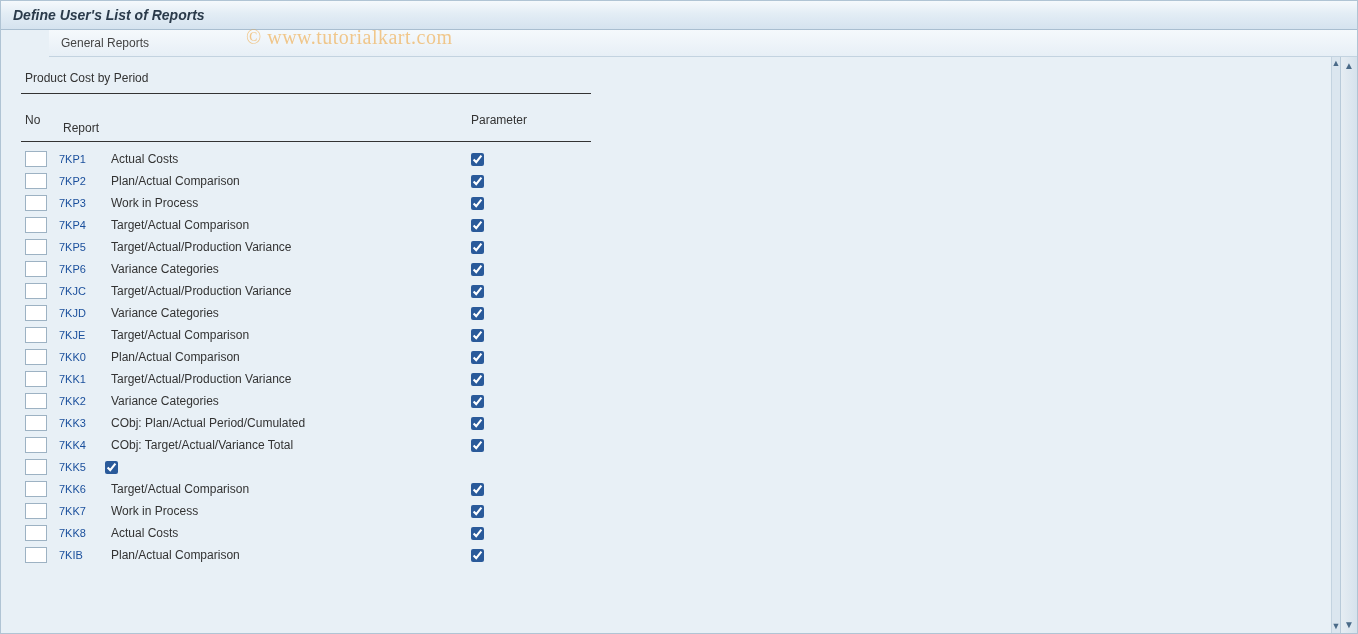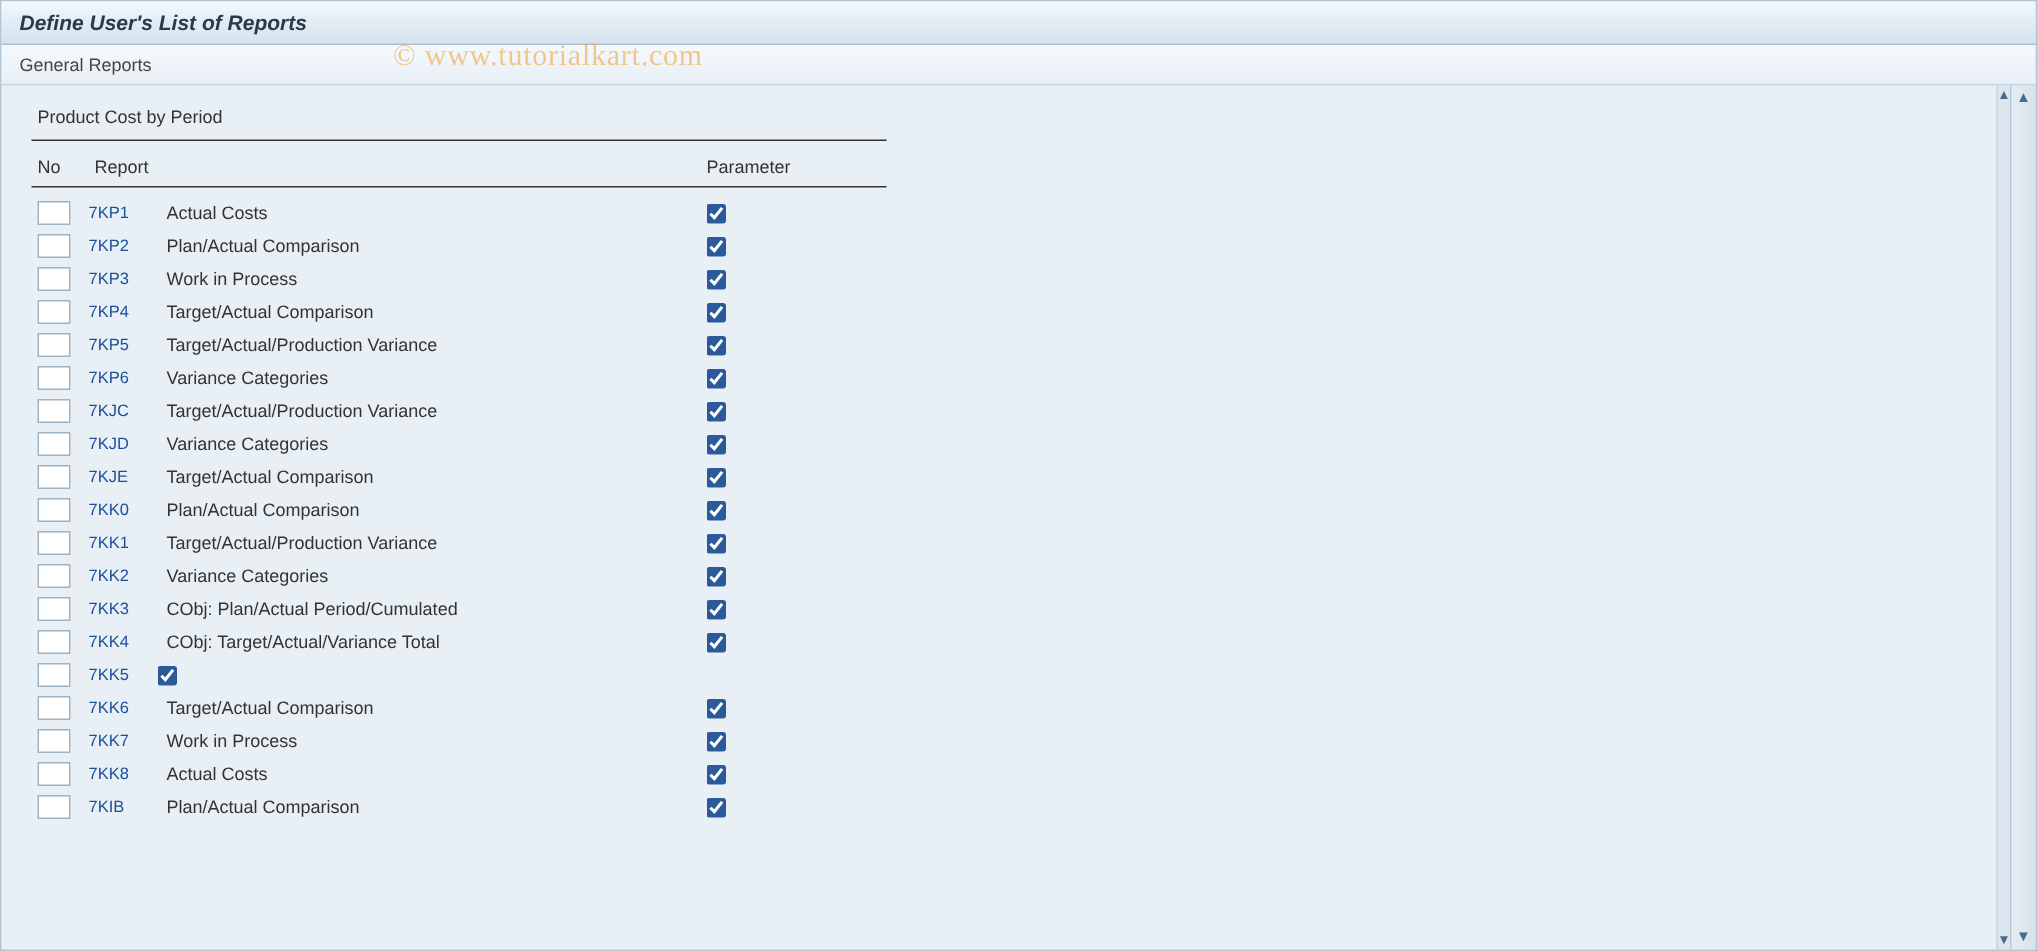--- a/index.html
+++ b/index.html
@@ -28,20 +28,21 @@
       font-weight: bold;
       font-size: 14px;
       color: #2a3a4a;
     }
     .toolbar {
       background: linear-gradient(to bottom, #f5f9fc 0%, #e7eff6 100%);
       border-bottom: 1px solid #c3d3e0;
       padding: 6px 12px;
       color: #444;
       font-size: 12px;
+      margin-left: 48px;
     }
     .content-wrapper {
       flex: 1;
       position: relative;
       display: flex;
       overflow: hidden;
     }
     .content {
       flex: 1;
       padding: 12px 12px 12px 20px;
@@ -60,21 +61,21 @@
       width: 570px;
     }
     .table-header {
       display: flex;
       align-items: center;
       padding: 4px 0 6px 4px;
       color: #333;
       width: 570px;
     }
     .col-no { width: 38px; }
-    .col-code { width: 48px; }
+    .col-code { width: 48px; margin-top: 17px; }
     .col-report { flex: 1; }
     .col-param { width: 120px; }
     .rows {
       width: 570px;
     }
     .row {
       display: flex;
       align-items: center;
       height: 22px;
       padding-left: 4px;
@@ -150,21 +151,21 @@
       padding:2px 0;
     }
     .right-rail .rr-arrow{
       color:#4a6a88;
       font-size:9px;
       line-height:9px;
     }
     .watermark {
       position: absolute;
       top: 26px;
-      left: 262px;
+      left: 246px;
       color: #f0a030;
       opacity: 0.55;
       font-size: 20px;
       font-family: Georgia, 'Times New Roman', serif;
       letter-spacing: 0.5px;
       pointer-events: none;
       z-index: 50;
     }
   </style>
 </head>

